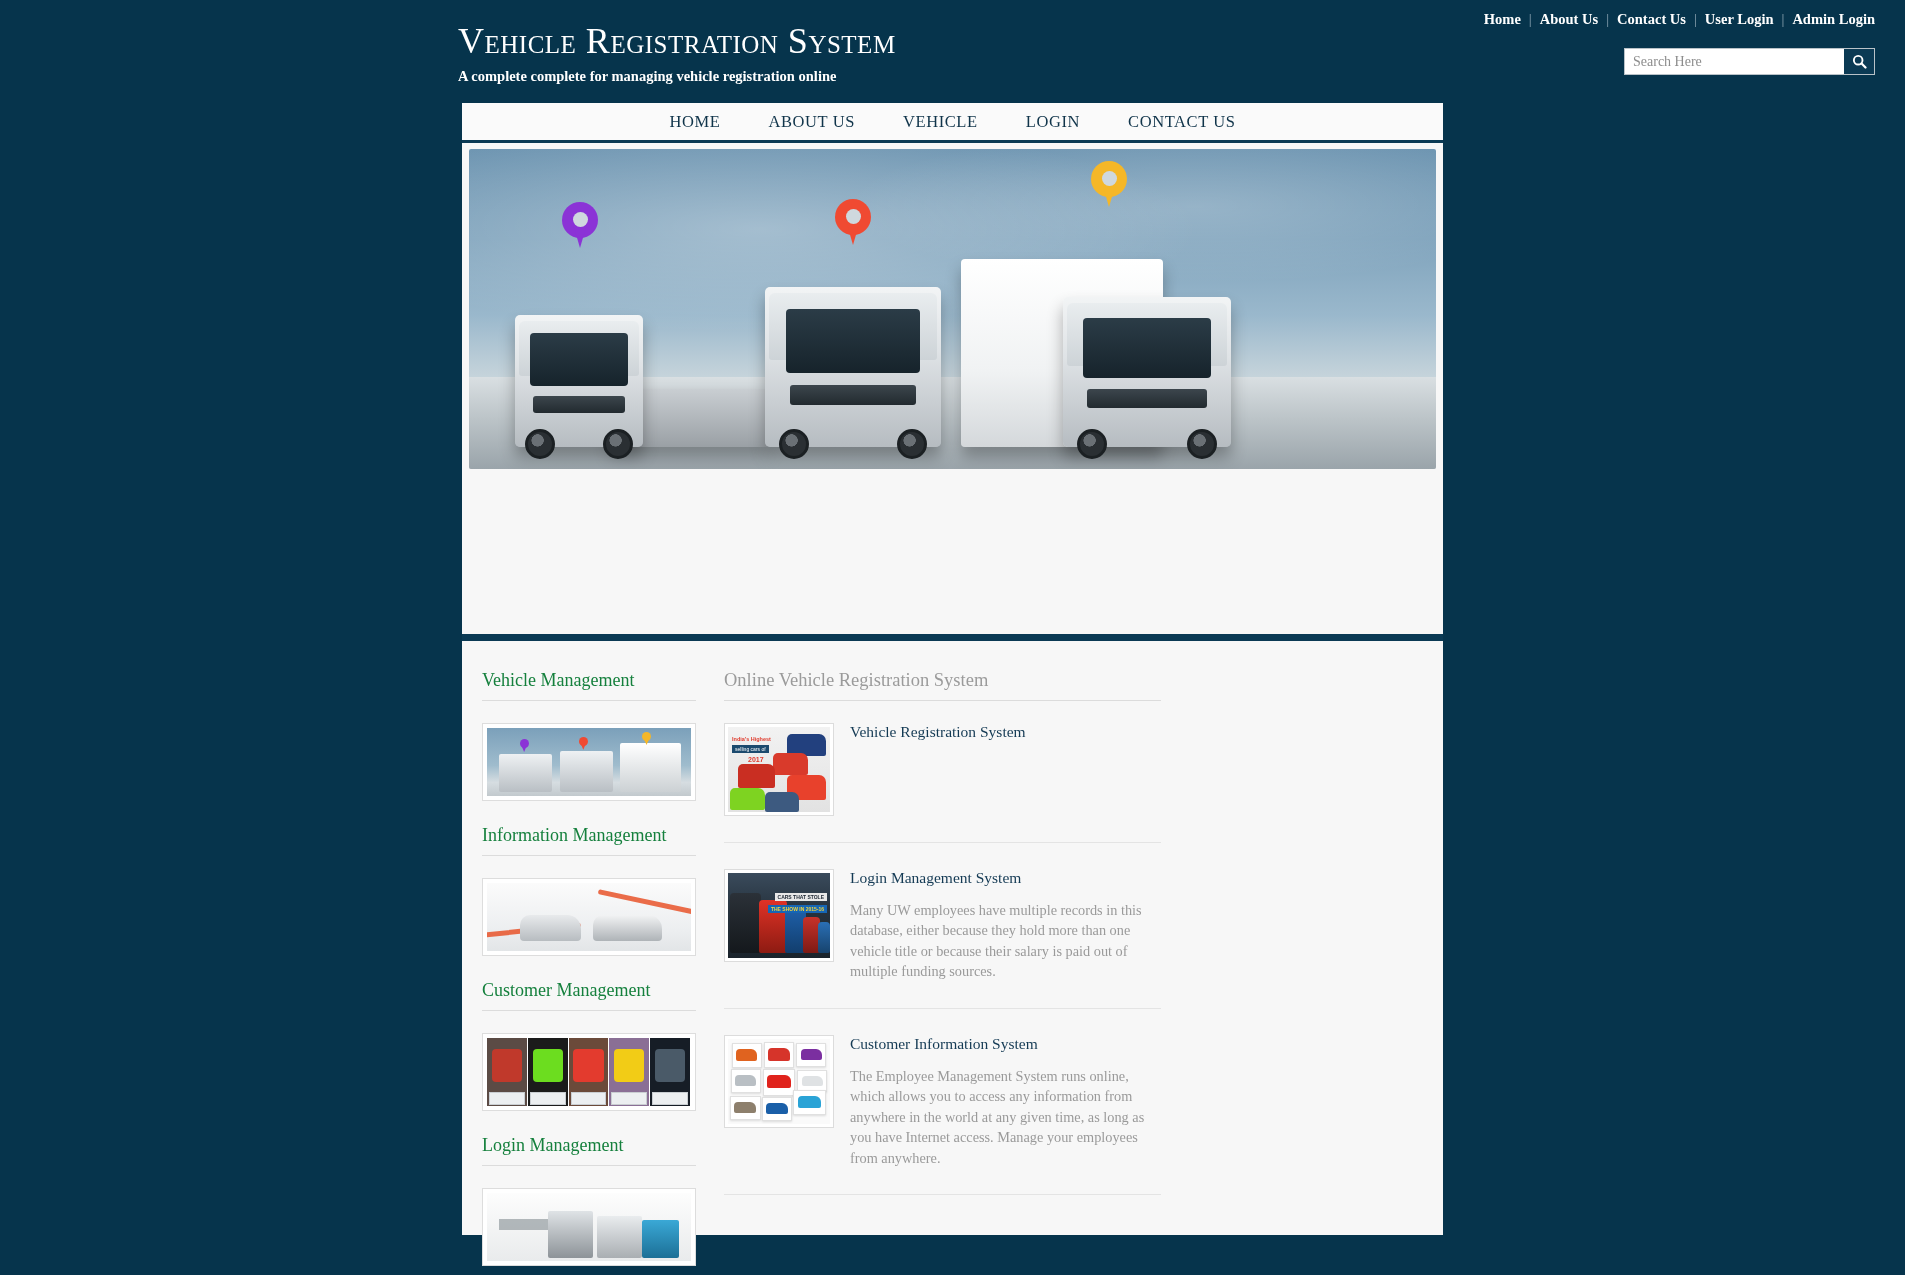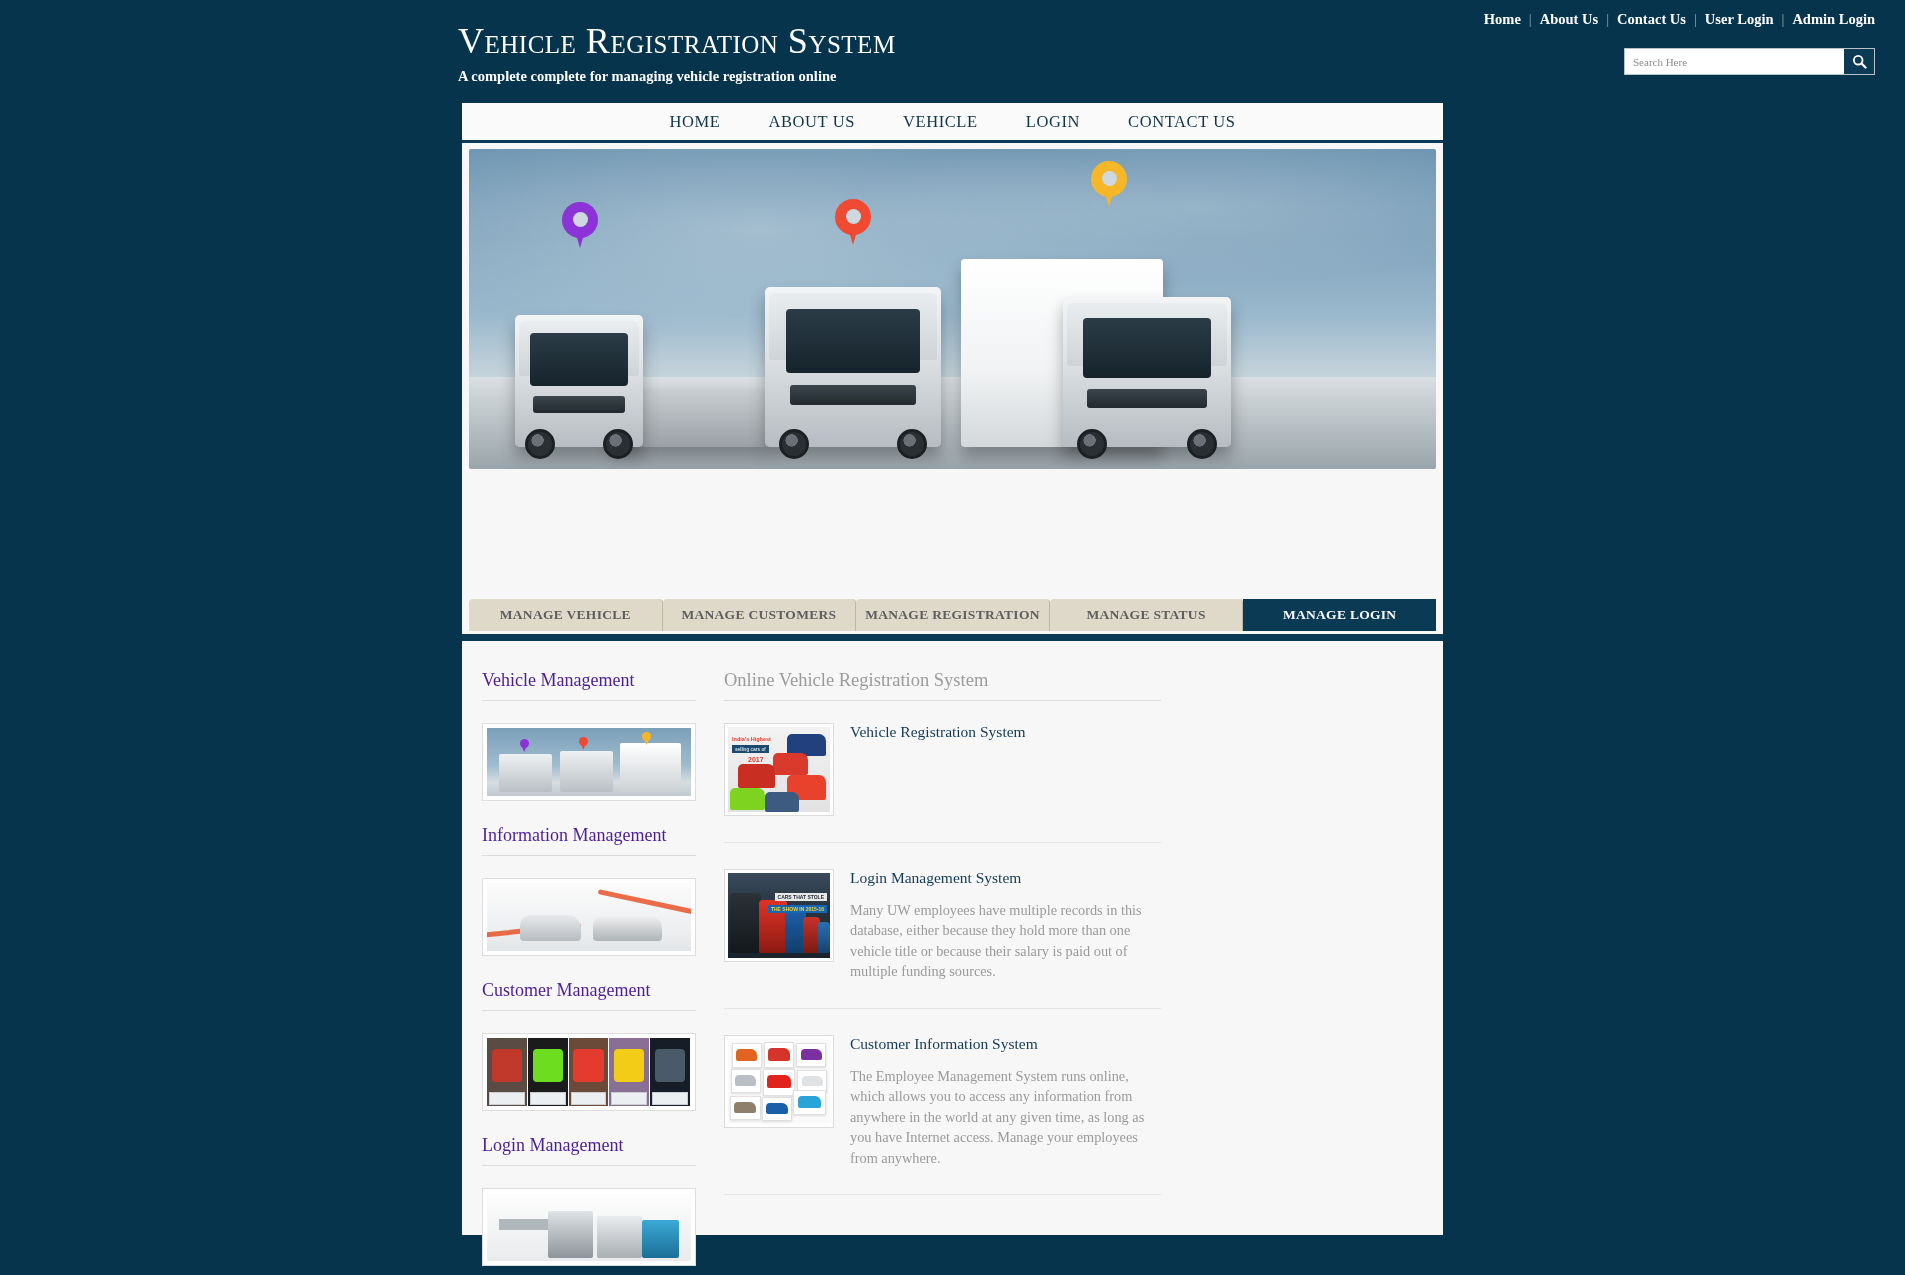--- a/index.html
+++ b/index.html
@@ -32,21 +32,21 @@
   .toplinks a { color: #ffffff; text-decoration: none; white-space: nowrap; }
   .toplinks .sep { color: #8fa6b4; margin: 0 8px; font-weight: normal; }
 
   .searchwrap {
     position: absolute; right: 30px; top: 48px;
     display: flex; height: 27px; width: 251px;
     border: 1px solid #b9c2c8; background: #ffffff;
   }
   .searchwrap input {
     flex: 1; border: 0; outline: none; background: transparent;
-    font-family: "Liberation Serif", serif; font-size: 11px;
+    font-family: "Liberation Serif", serif; font-size: 14px;
     color: #333; padding: 0 8px;
   }
   .searchwrap input::placeholder { color: #8d8d8d; }
   .searchbtn {
     width: 30px; background: #0b3a54; border: 0; cursor: pointer;
     display: flex; align-items: center; justify-content: center;
   }
 
   
   .shell {
@@ -149,21 +149,21 @@
   
   .content {
     position: absolute; left: 0; top: 545px; width: 981px; height: 587px;
     display: flex; padding: 0 20px;
   }
   .col-left  { width: 214px; padding-top: 22px; }
   .col-mid   { width: 465px; padding-top: 22px; padding-left: 28px; }
   .col-right { width: 245px; padding-top: 22px; padding-left: 28px; }
 
   .sec-title {
-    font-size: 18px; color: #4c1d95; padding-bottom: 9px;
+    font-size: 18px; color: #15803d; padding-bottom: 9px;
     border-bottom: 1px solid #dcdcdc; margin-bottom: 22px; white-space: nowrap;
   }
   .sec-title.muted { color: #9b9b9b; font-size: 18.5px; }
 
   .thumb-frame {
     border: 1px solid #dddddd; padding: 4px; background: #fff;
     margin-bottom: 24px;
   }
   .thumb { width: 100%; height: 68px; overflow: hidden; position: relative; }
 
@@ -308,27 +308,20 @@
         <div class="wheel" style="left:14px;"></div>
         <div class="wheel" style="right:14px;"></div>
       </div>
       <div class="pin" style="left:622px;top:12px;">
         <div class="bulb" style="background:#f5b728"></div>
         <div class="tip" style="background:#f5b728"></div>
         <div class="hole"></div>
       </div>
     </div>
 
-    <div class="tabs">
-      <div class="tab">MANAGE VEHICLE</div>
-      <div class="tab">MANAGE CUSTOMERS</div>
-      <div class="tab">MANAGE REGISTRATION</div>
-      <div class="tab">MANAGE STATUS</div>
-      <div class="tab active">MANAGE LOGIN</div>
-    </div>
 
     <div class="navybar"></div>
 
     <div class="content">
 
       <div class="col-left">
 
         <div class="sec-title">Vehicle Management</div>
         <div class="thumb-frame">
           <div class="thumb">

